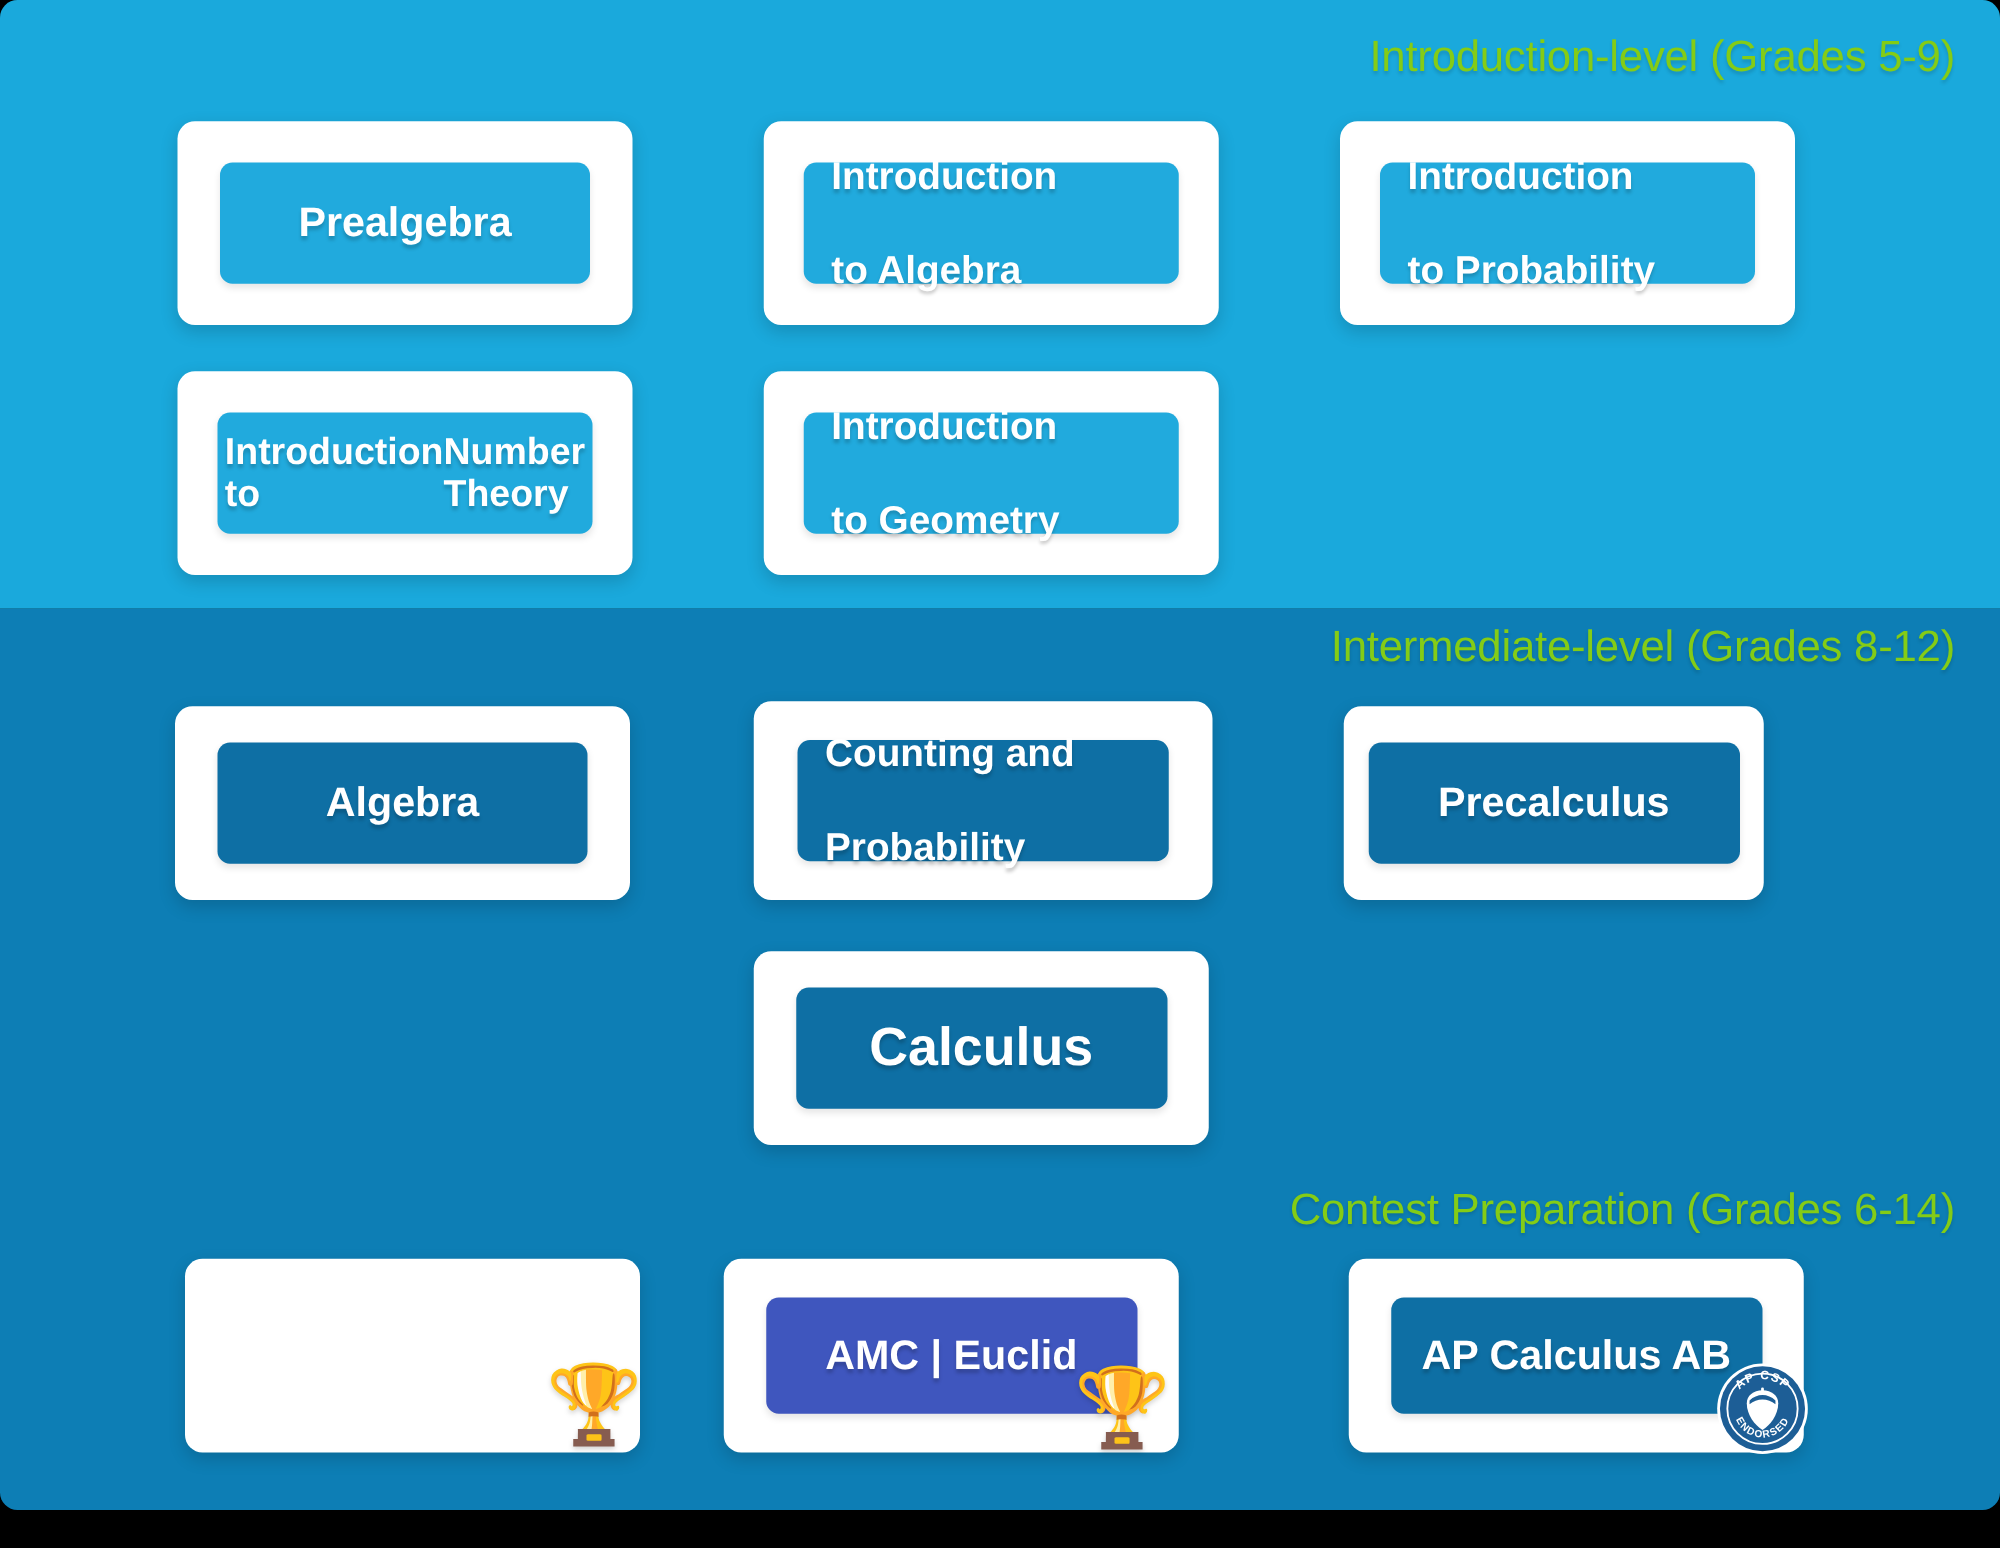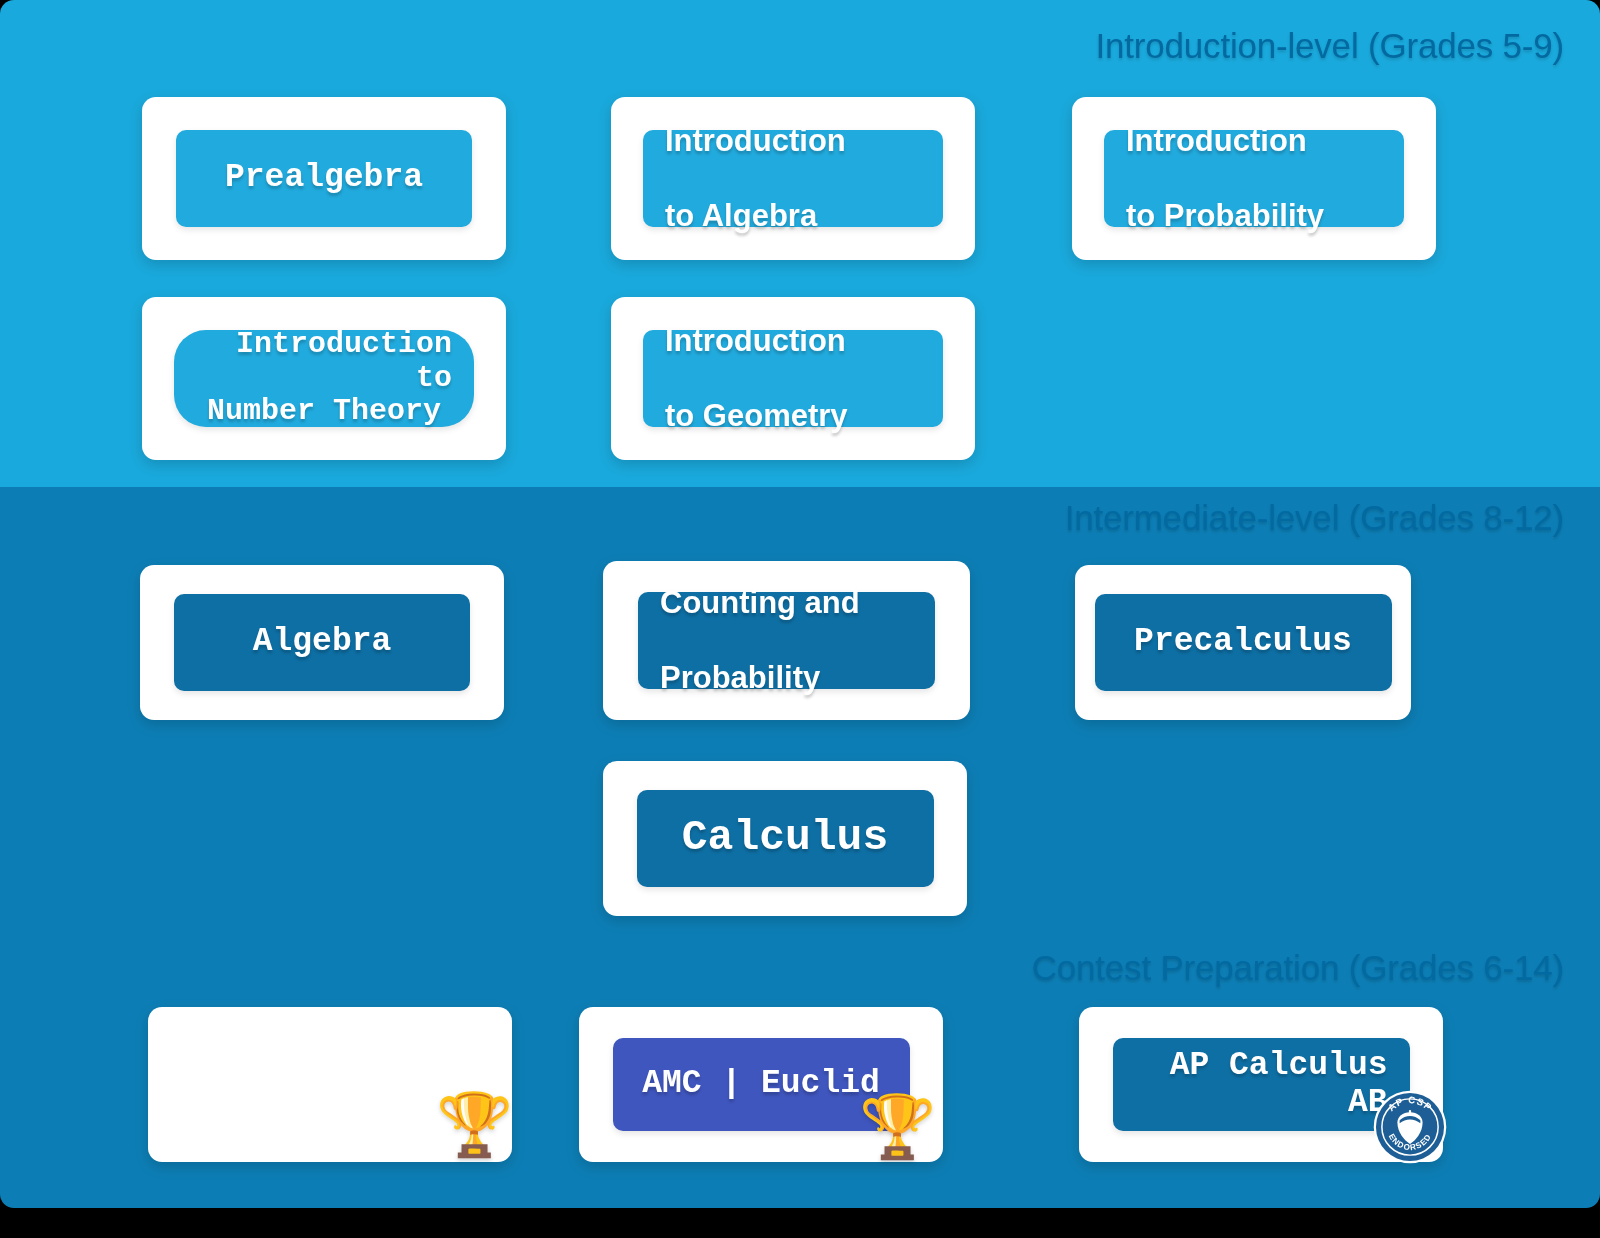--- a/index.html
+++ b/index.html
@@ -34,21 +34,21 @@
   .band-inter {
     top: 487px;
     height: 721px;
     background: #0D7EB5;
   }
 
   
   .section-heading {
     position: absolute;
     right: 36px;
-    color: #0369a1;
+    color: #84cc16;
     font-size: 35px;
     font-weight: 500;
     letter-spacing: -0.2px;
     white-space: nowrap;
     text-shadow: 0 2px 3px rgba(0,0,0,0.16);
   }
   .heading-intro  { top: 26px; }
   .heading-inter  { top: 498px; }
   .heading-contest{ top: 948px; }
 
@@ -69,21 +69,21 @@
     border-radius: 10px;
     display: flex;
     align-items: center;
     color: #FFFFFF;
     font-weight: 700;
     line-height: 1.12;
     text-shadow: 0 3px 3px rgba(0,0,0,0.20);
     box-shadow: 0 3px 6px rgba(0,0,0,0.10);
     padding: 0 22px;
   }
-  .pill.center { justify-content: center; text-align: right; font-family: Liberation Mono, monospace; }
+  .pill.center { justify-content: center; text-align: left; }
   .pill.left   { justify-content: flex-start; text-align: left; gap: 40px; }
 
   .pill-light  { background: #21AADD; }
   .pill-dark   { background: #0E6FA4; }
   .pill-indigo { background: #3F56BE; }
 
   
   .trophy {
     position: absolute;
     font-size: 62px;
@@ -121,21 +121,21 @@
   </div>
 
   <div class="card" style="left:1072px; top:97px; width:364px; height:163px;">
     <div class="pill pill-light left" style="width:300px; height:97px; font-size:31px; flex-direction:column; align-items:flex-start; justify-content:center;">
       <span>Introduction</span>
       <span>to Probability</span>
     </div>
   </div>
 
   <div class="card" style="left:142px; top:297px; width:364px; height:163px;">
-    <div class="pill pill-light center" style="width:300px; height:97px; font-size:30px; flex-direction:column; align-items:center; justify-content:center;border-radius:32px;">
+    <div class="pill pill-light center" style="width:300px; height:97px; font-size:30px; align-items:center; justify-content:center;">
       <span>Introduction to</span>
       <span>Number Theory</span>
     </div>
   </div>
 
   <div class="card" style="left:611px; top:297px; width:364px; height:163px;">
     <div class="pill pill-light left" style="width:300px; height:97px; font-size:31px; flex-direction:column; align-items:flex-start; justify-content:center;">
       <span>Introduction</span>
       <span>to Geometry</span>
     </div>

